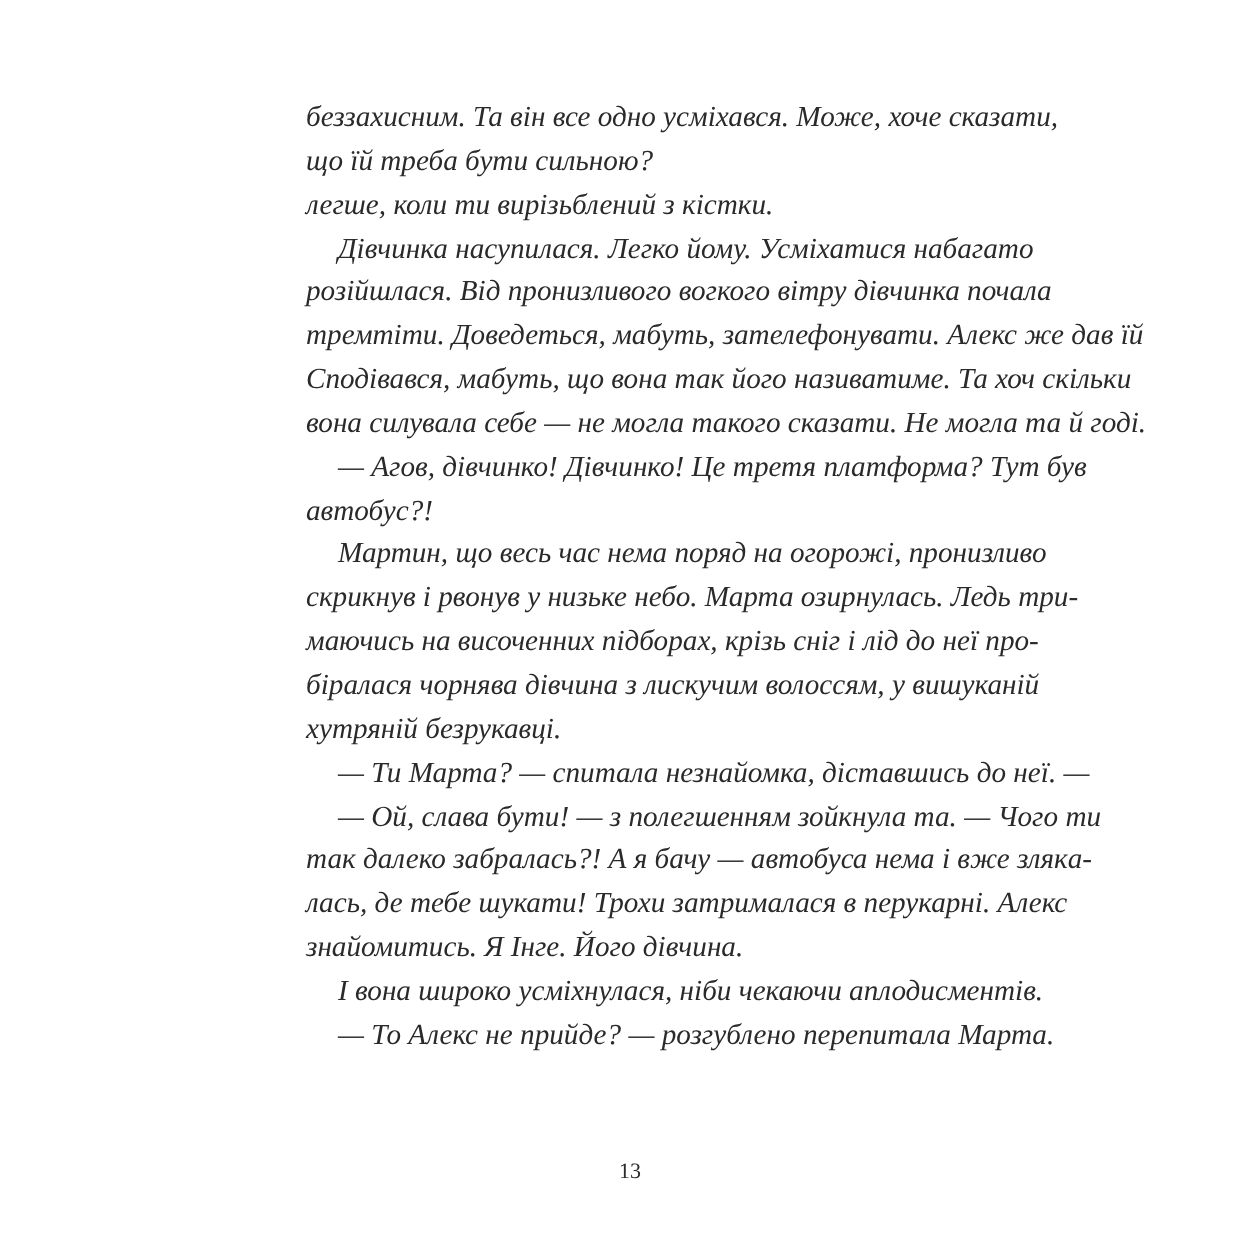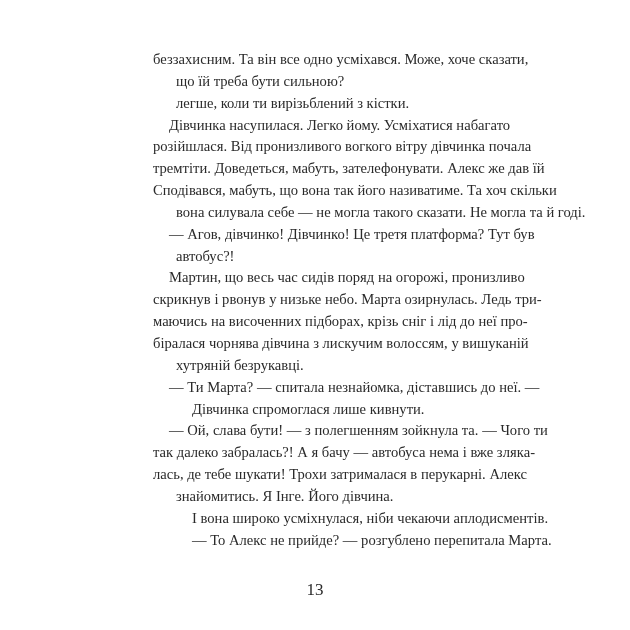--- a/index.html
+++ b/index.html
@@ -6,50 +6,49 @@
   body {
     width: 630px; height: 630px; background: #ffffff; overflow: hidden;
     position: relative;
   }
   .page {
     position: absolute; left: 153px; top: 49px; width: 318px;
     font-family: "Liberation Serif", "DejaVu Serif", serif;
     font-size: 14.6px; line-height: 21.85px; color: #2a2a2a;
     text-align: justify;
   }
-  .line { display: block; white-space: nowrap; text-align-last: justify; text-align: justify; }
-  .line.last { text-align-last: left; margin-left: 23px; }
+  .line { display: block; white-space: nowrap; text-align-last: justify; text-align: justify; font-style: italic; }
+  .line.last { text-align-last: left; }
   .line.indent { padding-left: 16px; }
   .pagenum {
     position: absolute; top: 580px; left: 0; width: 630px; text-align: center;
     font-family: "Liberation Serif", "DejaVu Serif", serif;
-    font-size: 17px; color: #2a2a2a;
+    font-size: 11px; color: #2a2a2a;
   }
 </style>
 </head>
 <body>
 
 <div class="page" id="page-body">
     <span class="line">беззахисним. Та він все одно усміхався. Може, хоче сказати,</span>
     <span class="line last">що їй треба бути сильною?</span>
     <span class="line last">легше, коли ти вирізьблений з кістки.</span>
     <span class="line indent">Дівчинка насупилася. Легко йому. Усміхатися набагато</span>
     <span class="line">розійшлася. Від пронизливого вогкого вітру дівчинка почала</span>
     <span class="line">тремтіти. Доведеться, мабуть, зателефонувати. Алекс же дав їй</span>
     <span class="line">Сподівався, мабуть, що вона так його називатиме. Та хоч скільки</span>
     <span class="line last">вона силувала себе — не могла такого сказати. Не могла та й годі.</span>
     <span class="line indent">— Агов, дівчинко! Дівчинко! Це третя платформа? Тут був</span>
     <span class="line last">автобус?!</span>
-    <span class="line indent">Мартин, що весь час сидів поряд на огорожі, пронизливо</span>
+    <span class="line indent">Мартин, що весь час нема поряд на огорожі, пронизливо</span>
     <span class="line">скрикнув і рвонув у низьке небо. Марта озирнулась. Ледь три-</span>
     <span class="line">маючись на височенних підборах, крізь сніг і лід до неї про-</span>
     <span class="line">біралася чорнява дівчина з лискучим волоссям, у вишуканій</span>
     <span class="line last">хутряній безрукавці.</span>
     <span class="line indent">— Ти Марта? — спитала незнайомка, діставшись до неї. —</span>
-    <span class="line indent last">Дівчинка спромоглася лише кивнути.</span>
     <span class="line indent">— Ой, слава бути! — з полегшенням зойкнула та. — Чого ти</span>
     <span class="line">так далеко забралась?! А я бачу — автобуса нема і вже злякa-</span>
     <span class="line">лась, де тебе шукати! Трохи затрималася в перукарні. Алекс</span>
     <span class="line last">знайомитись. Я Інге. Його дівчина.</span>
     <span class="line indent last">І вона широко усміхнулася, ніби чекаючи аплодисментів.</span>
     <span class="line indent last">— То Алекс не прийде? — розгублено перепитала Марта.</span>
   </div>
 <div class="pagenum">13</div>
 
 </body></html>

